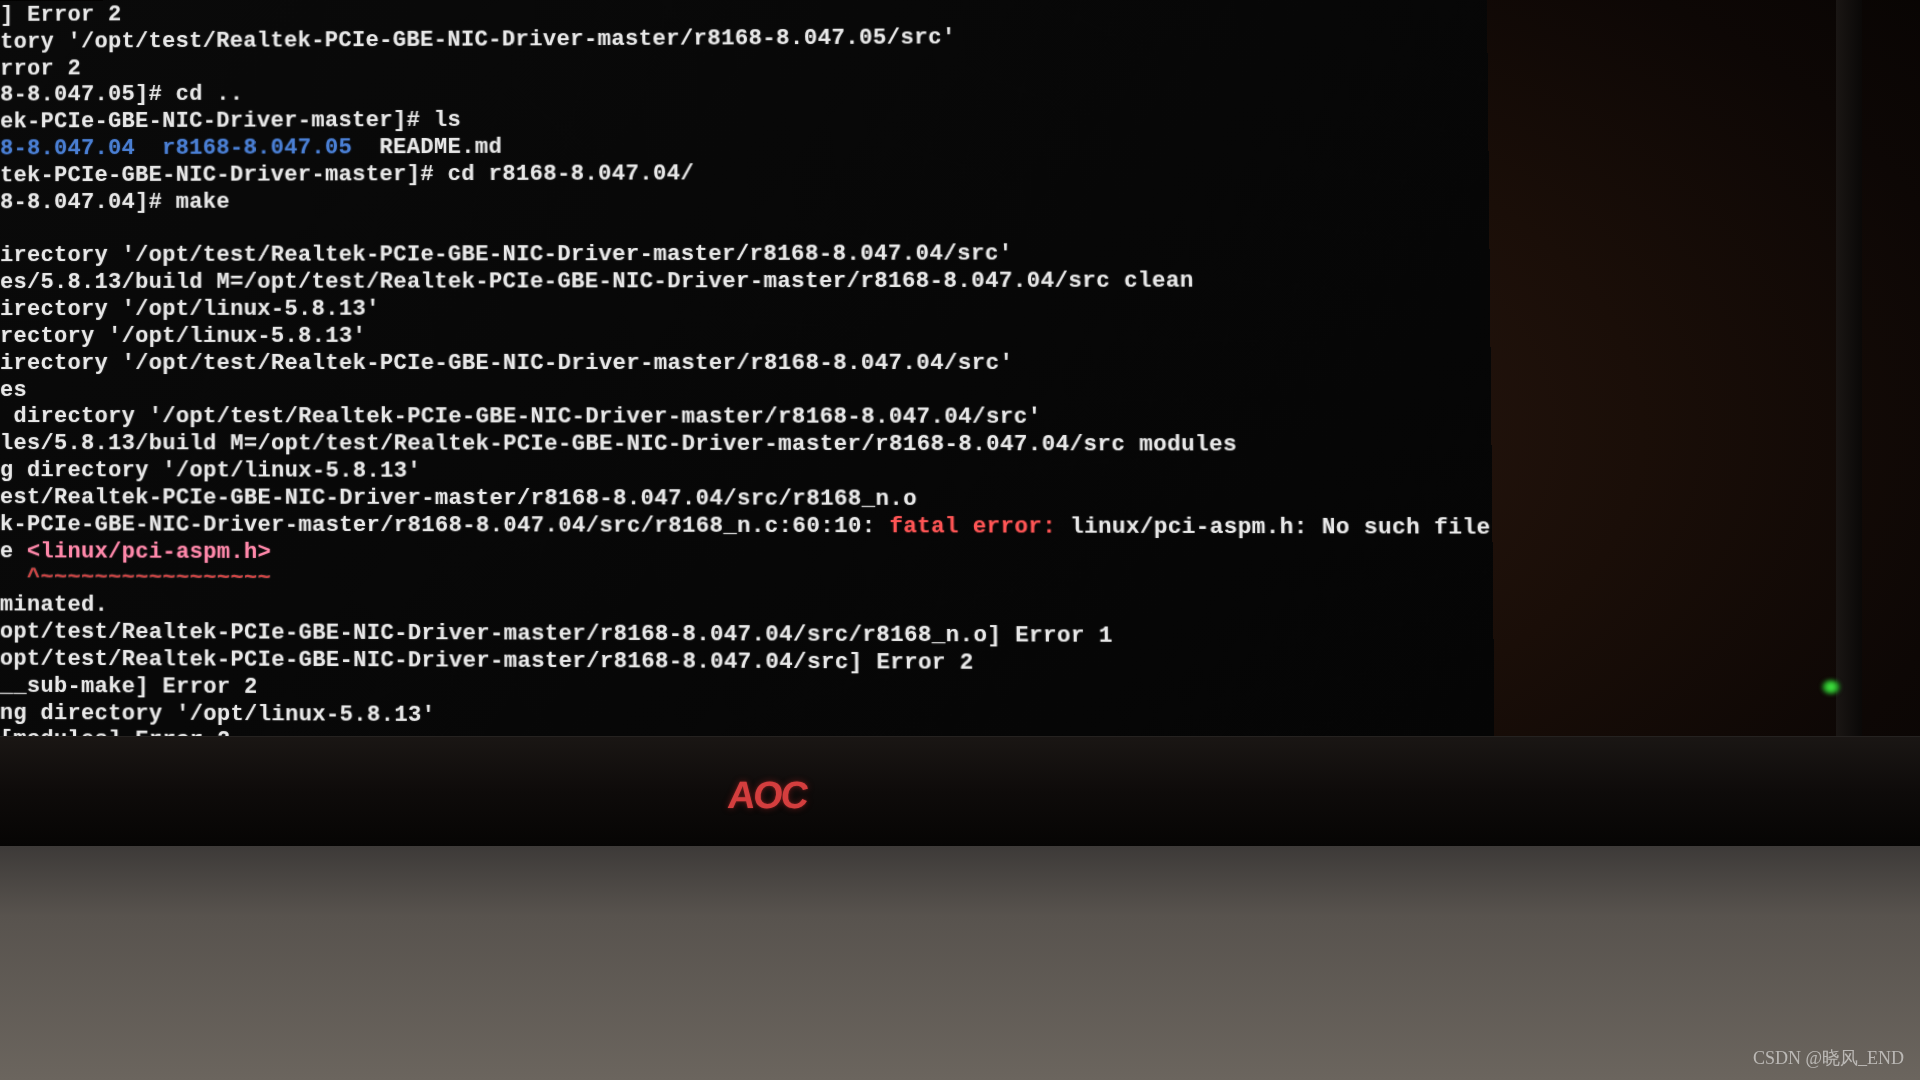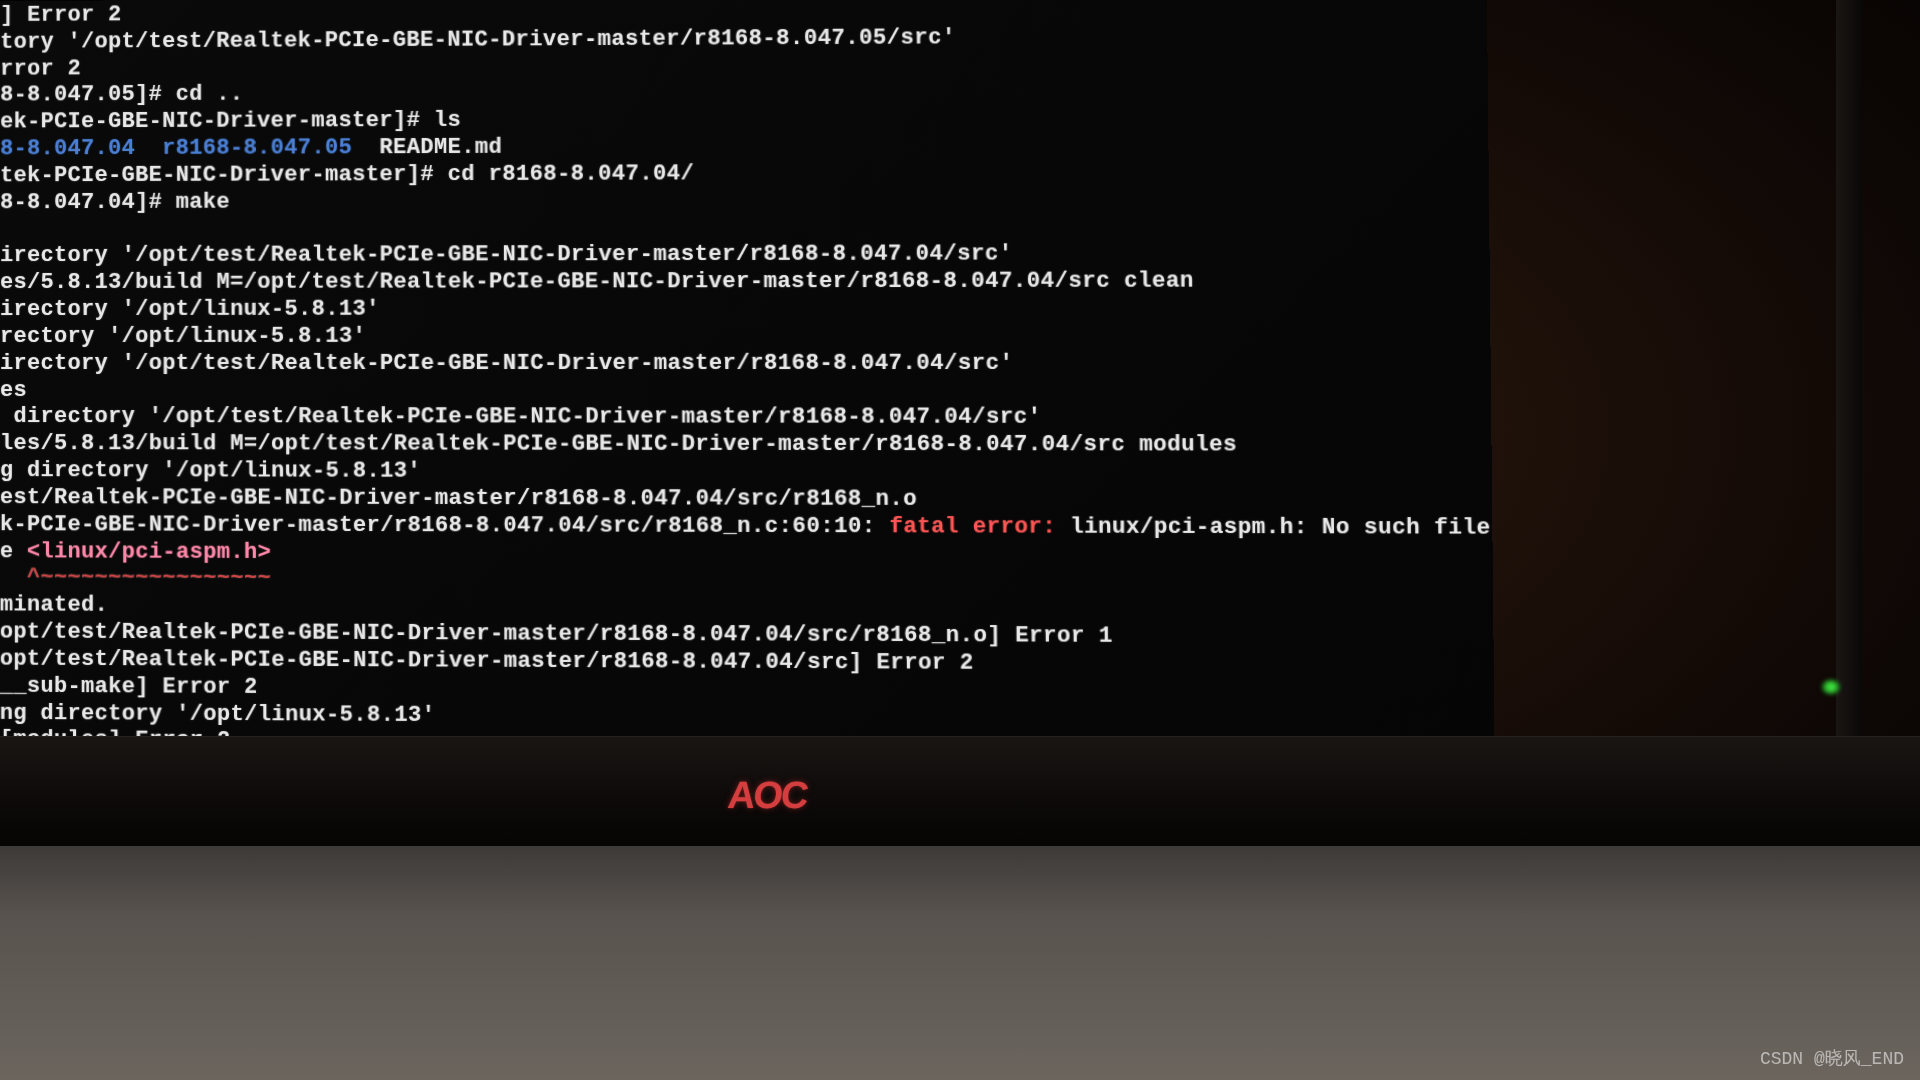--- a/index.html
+++ b/index.html
@@ -82,21 +82,21 @@
       width: 18px; height: 14px;
       background: radial-gradient(circle, #4dff4d 0%, #1a881a 70%, transparent 100%);
       border-radius: 50%;
       filter: blur(2px);
     }
     .watermark {
       position: absolute;
       right: 16px;
       bottom: 10px;
       color: rgba(255,255,255,0.55);
-      font-family: Liberation Mono, monospace;
+      font-family: Liberation Serif, serif;
       font-size: 18px;
     }
   </style>
 </head>
 <body>
 
 <div class="monitor-frame">
   <div class="screen">
     <div class="terminal" id="terminal-content"><div><span>] Error 2</span></div><div><span>tory '/opt/test/Realtek-PCIe-GBE-NIC-Driver-master/r8168-8.047.05/src'</span></div><div><span>rror 2</span></div><div><span>8-8.047.05]# cd ..</span></div><div><span>ek-PCIe-GBE-NIC-Driver-master]# ls</span></div><div><span class="blue">8-8.047.04</span><span>  </span><span class="blue">r8168-8.047.05</span><span>  README.md</span></div><div><span>tek-PCIe-GBE-NIC-Driver-master]# cd r8168-8.047.04/</span></div><div><span>8-8.047.04]# make</span></div><div><span> </span></div><div><span>irectory '/opt/test/Realtek-PCIe-GBE-NIC-Driver-master/r8168-8.047.04/src'</span></div><div><span>es/5.8.13/build M=/opt/test/Realtek-PCIe-GBE-NIC-Driver-master/r8168-8.047.04/src clean</span></div><div><span>irectory '/opt/linux-5.8.13'</span></div><div><span>rectory '/opt/linux-5.8.13'</span></div><div><span>irectory '/opt/test/Realtek-PCIe-GBE-NIC-Driver-master/r8168-8.047.04/src'</span></div><div><span>es</span></div><div><span> directory '/opt/test/Realtek-PCIe-GBE-NIC-Driver-master/r8168-8.047.04/src'</span></div><div><span>les/5.8.13/build M=/opt/test/Realtek-PCIe-GBE-NIC-Driver-master/r8168-8.047.04/src modules</span></div><div><span>g directory '/opt/linux-5.8.13'</span></div><div><span>est/Realtek-PCIe-GBE-NIC-Driver-master/r8168-8.047.04/src/r8168_n.o</span></div><div><span>k-PCIe-GBE-NIC-Driver-master/r8168-8.047.04/src/r8168_n.c:60:10: </span><span class="red">fatal error: </span><span>linux/pci-aspm.h: No such file or directory</span></div><div><span>e </span><span class="pink">&lt;linux/pci-aspm.h&gt;</span></div><div><span>  </span><span class="dim-red">^~~~~~~~~~~~~~~~~~</span></div><div><span>minated.</span></div><div><span>opt/test/Realtek-PCIe-GBE-NIC-Driver-master/r8168-8.047.04/src/r8168_n.o] Error 1</span></div><div><span>opt/test/Realtek-PCIe-GBE-NIC-Driver-master/r8168-8.047.04/src] Error 2</span></div><div><span>__sub-make] Error 2</span></div><div><span>ng directory '/opt/linux-5.8.13'</span></div><div><span>[modules] Error 2</span></div></div>
   </div>

